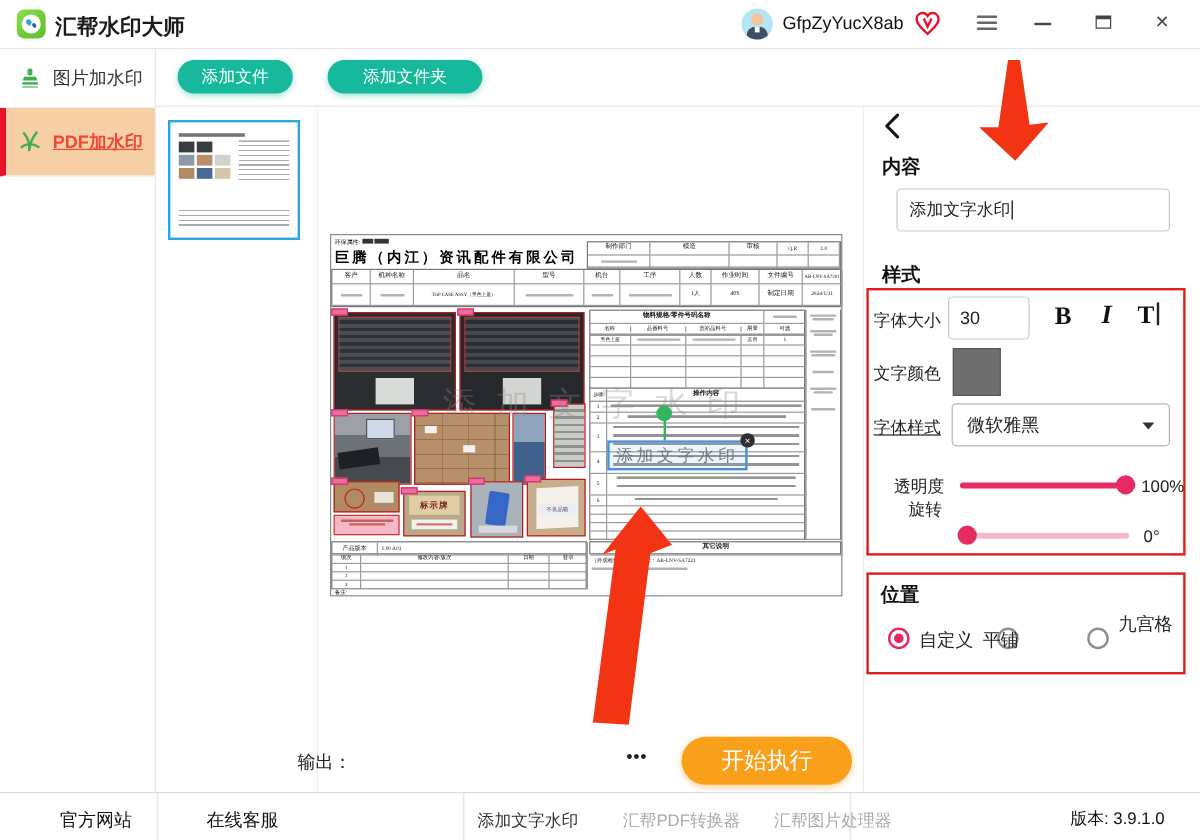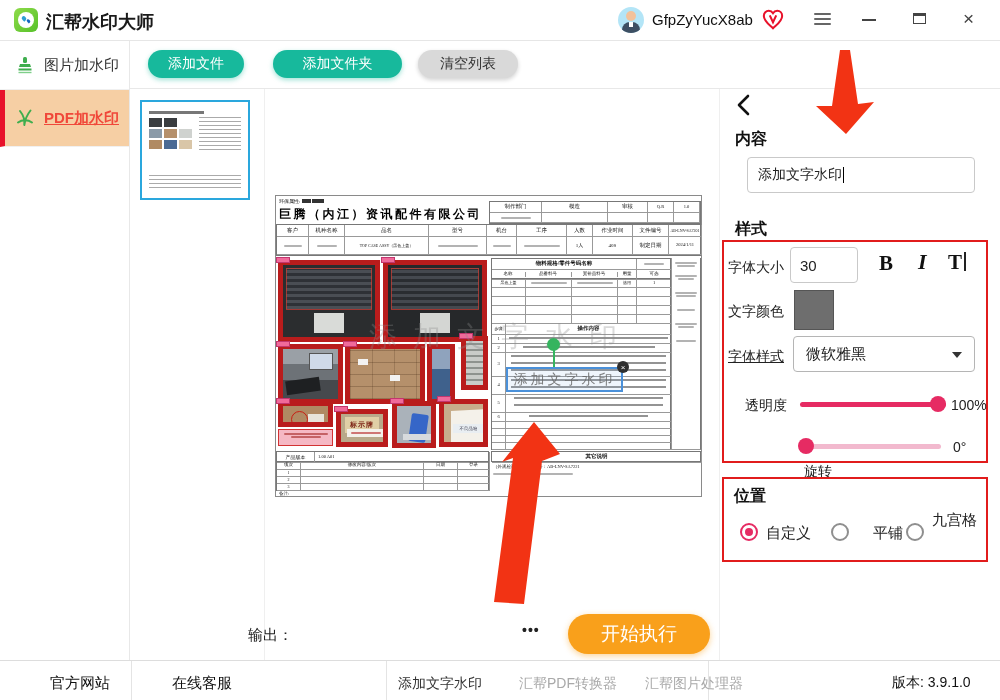--- a/index.html
+++ b/index.html
@@ -47,21 +47,21 @@
   .tgrid{position:absolute;background:repeating-linear-gradient(180deg,#aaa 0 1px,transparent 1px 4px);}
   .tsq{position:absolute;width:13px;height:9px;}
   
   .doc{position:absolute;left:275px;top:195px;width:425px;height:300px;background:#fff;border:1px solid #8a8a8a;box-sizing:content-box;font-family:"Liberation Serif",serif;}
   .d{position:absolute;}
   .doc .cellgrid{display:grid;box-sizing:border-box;border:1px solid #777;}
   .doc .cellgrid>div{border-right:1px solid #999;border-bottom:1px solid #999;box-sizing:border-box;
         display:flex;align-items:center;justify-content:center;overflow:hidden;font-size:5.5px;color:#111;line-height:1;}
   .bb{display:block;height:2px;background:#8b8b8b;opacity:.65;border-radius:1px;margin:1px auto;}
   .blur{background:repeating-linear-gradient(180deg,rgba(90,90,90,.65) 0 2px,transparent 2px 7px);}
-  .ph{position:absolute;border:5px solid #b91c1c;box-sizing:border-box;overflow:hidden;}
+  .ph{position:absolute;border:1px solid #b91c1c;box-sizing:border-box;overflow:hidden;}
   .ptag{position:absolute;width:14px;height:6px;background:#f06a9a;border:1px solid #c2366f;z-index:4;box-sizing:border-box;}
   .wm-faint{position:absolute;left:93px;top:122px;font-size:28px;letter-spacing:16px;color:rgba(140,140,140,.32);white-space:nowrap;z-index:5;font-family:"Liberation Sans",sans-serif;}
   .wm-box{position:absolute;left:230px;top:171px;width:117px;height:25px;border:2px solid #4a90d9;background:rgba(120,170,230,.12);
           display:flex;align-items:center;justify-content:center;z-index:6;cursor:move;box-sizing:border-box;}
   .wm-box span{font-size:14px;letter-spacing:3px;color:rgba(105,105,105,.85);white-space:nowrap;font-family:"Liberation Sans",sans-serif;}
   .wm-line{position:absolute;left:277px;top:154px;width:2px;height:17px;background:#35b45f;z-index:6;}
   .wm-handle{position:absolute;left:271px;top:142px;width:13px;height:13px;border-radius:50%;background:#35b45f;z-index:7;cursor:grab;}
   .wm-knob{position:absolute;left:341px;top:165px;width:12px;height:12px;border-radius:50%;background:#2f2f2f;z-index:7;
            color:#fff;font-size:8px;display:flex;align-items:center;justify-content:center;font-family:"Liberation Sans",sans-serif;}
   
@@ -142,21 +142,20 @@
     <div class="side-item sel">
       <svg class="ic" viewBox="0 0 18 18">
         <path d="M4 2 C8 7 9 11 8.3 16 M14.5 1.5 C10.5 6.5 9 11 8.3 16 M2 13.5 C6 10.5 12 10.5 16 13.5" fill="none" stroke="#3fae4e" stroke-width="2" stroke-linecap="round"></path>
       </svg>
       <span class="lb">PDF加水印</span>
     </div>
   </div>
 
   <button class="pill teal" style="left:148px;width:96px;">添加文件</button>
   <button class="pill teal" style="left:273px;width:129px;">添加文件夹</button>
-  <button class="pill gray" style="left:418px;width:100px;">清空列表</button>
   <div class="toolbar-sep"></div>
   <div class="vsep" style="left:264px;"></div>
   <div class="vsep" style="left:719px;"></div>
 
   <div class="thumb">
     <div class="tdoc">
       <div class="tline" style="left:2px;top:4px;width:55px;height:3px;"></div>
       <div class="tgrid" style="right:2px;top:10px;width:42px;height:36px;"></div>
       <div class="tsq" style="left:2px;top:11px;background:#3a3d40;"></div>
       <div class="tsq" style="left:17px;top:11px;background:#3a3d40;"></div>
@@ -453,33 +452,33 @@
   <div class="selectbox">
     <span>微软雅黑</span>
     <div class="selcaret"></div>
   </div>
 
   <div class="rp-label" style="left:745px;top:397px;">透明度</div>
   <div class="track" style="left:800px;top:402px;width:146px;background:#e62b63;"></div>
   <div class="sthumb" style="left:930px;top:396px;"></div>
   <div class="sval" style="left:951px;top:397px;">100%</div>
 
-  <div class="rp-label" style="left:757px;top:463px;margin-left:47px;">旋转</div>
+  <div class="rp-label" style="left:757px;top:416px;">旋转</div>
   <div class="track" style="left:800px;top:444px;width:141px;background:#f2b9ce;"></div>
   <div class="sthumb" style="left:798px;top:438px;"></div>
   <div class="sval" style="left:953px;top:439px;">0°</div>
 
   <div class="hlbox" style="left:722px;top:477px;width:266px;height:85px;"></div>
   <div class="rp-h" style="left:734px;top:486px;">位置</div>
   <div class="radio on" style="left:740px;top:523px;">
       <i></i>
     </div>
   <div class="rlabel" style="left:766px;top:524px;">自定义</div>
   <div class="radio off" style="left:831px;top:523px;"></div>
-  <div class="rlabel" style="left:873px;top:524px;">平铺</div>
+  <div class="rlabel" style="left:819px;top:524px;">平铺</div>
   <div class="radio off" style="left:906px;top:523px;"></div>
   <div class="rlabel" style="left:932px;top:511px;">九宫格</div>
 
   <div class="out-label">输出：</div>
   <div class="out-more">•••</div>
   <button class="startbtn">开始执行</button>
 
   <div class="footer">
     <div class="f-sep" style="left:131px;"></div>
     <div class="f-sep" style="left:386px;"></div>

